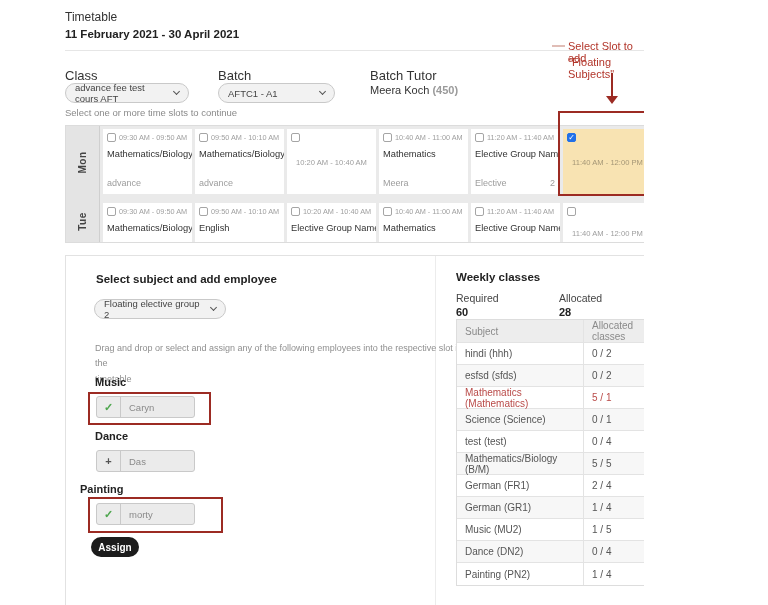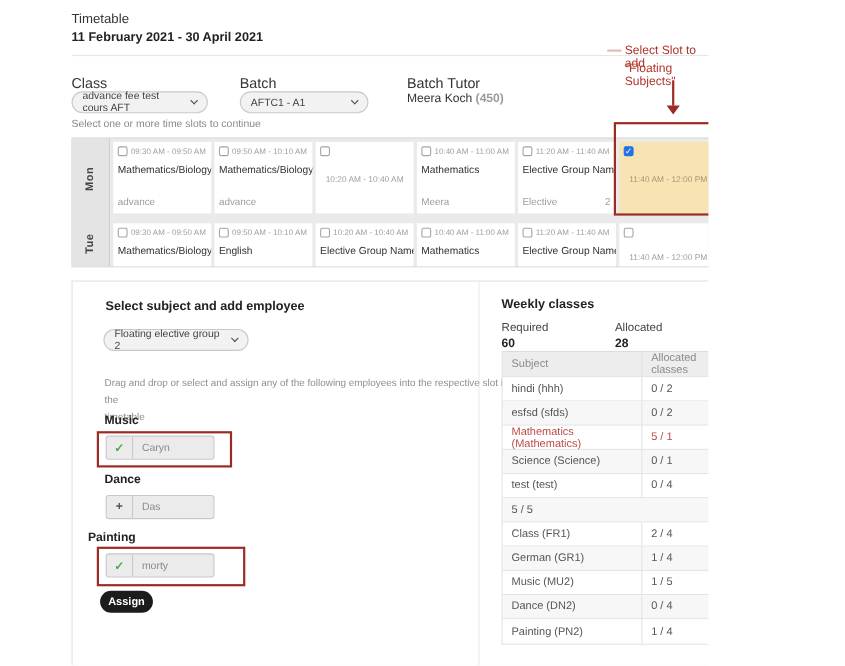--- a/index.html
+++ b/index.html
@@ -289,24 +289,25 @@
         </div>
         <div class="wrow">
           <span class="c1">Science (Science)</span>
           <span class="c2">0 / 1</span>
         </div>
         <div class="wrow">
           <span class="c1">test (test)</span>
           <span class="c2">0 / 4</span>
         </div>
         <div class="wrow">
+          <span class="c1">Mathematics/Biology (B/M)</span>
           <span class="c2">5 / 5</span>
         </div>
         <div class="wrow">
-          <span class="c1">Class (FR1)</span>
+          <span class="c1">German (FR1)</span>
           <span class="c2">2 / 4</span>
         </div>
         <div class="wrow">
           <span class="c1">German (GR1)</span>
           <span class="c2">1 / 4</span>
         </div>
         <div class="wrow">
           <span class="c1">Music (MU2)</span>
           <span class="c2">1 / 5</span>
         </div>

